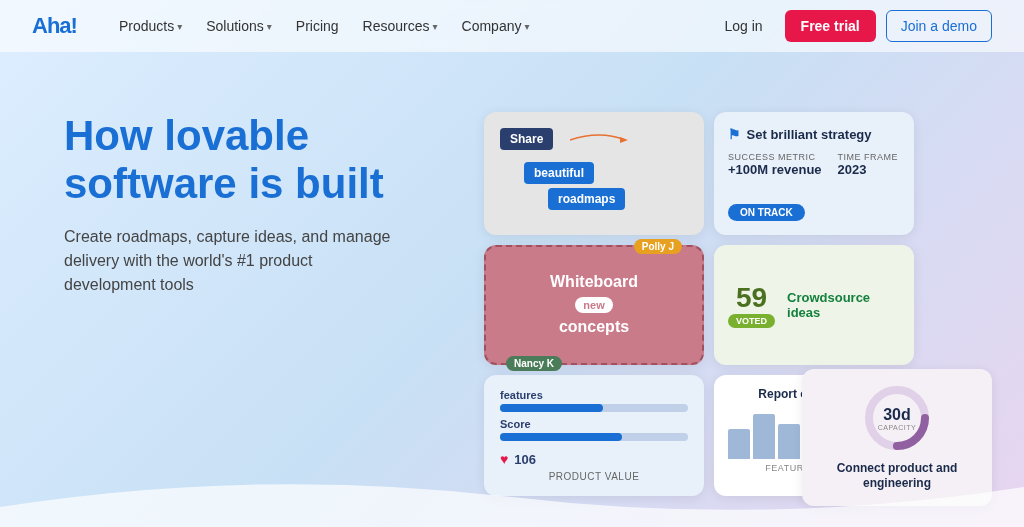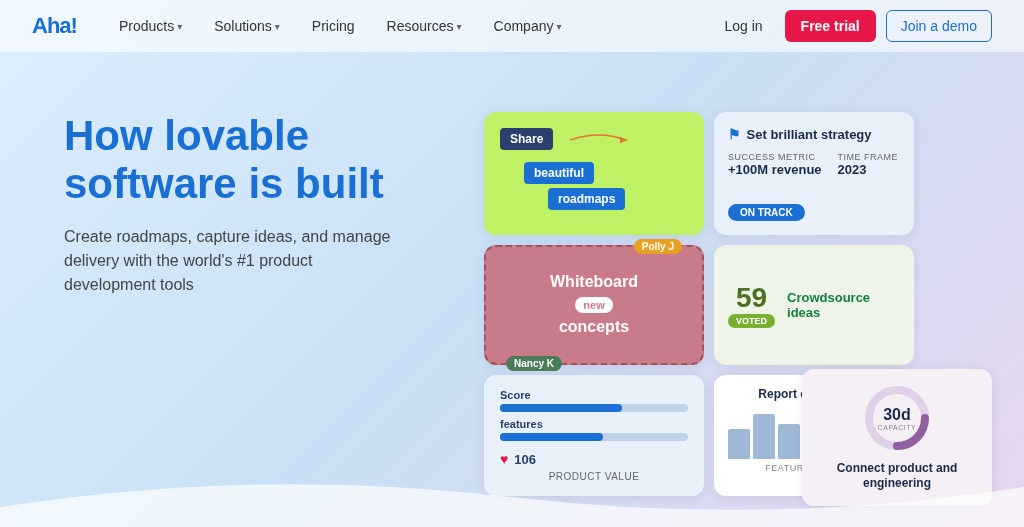--- a/index.html
+++ b/index.html
@@ -24,21 +24,21 @@
     .logo {
       font-size: 22px;
       font-weight: 900;
       color: #1a6fd4;
       margin-right: 32px;
       letter-spacing: -1px;
     }
     .nav-links {
       display: flex;
       align-items: center;
-      gap: 12px;
+      gap: 4px;
       flex: 1;
     }
     .nav-item {
       display: flex;
       align-items: center;
       gap: 3px;
       padding: 6px 10px;
       font-size: 14px;
       color: #333;
       cursor: pointer;
@@ -126,21 +126,21 @@
       grid-template-columns: 220px 200px;
       grid-template-rows: auto auto auto;
       gap: 10px;
       padding-top: 10px;
     }
 
     
     .roadmap-panel {
       grid-column: 1;
       grid-row: 1;
-      background: #bef264;
+      background: #e5e5e5;
       border-radius: 12px;
       padding: 16px;
       box-shadow: 0 2px 12px rgba(0,0,0,0.08);
       position: relative;
     }
     .roadmap-inner {
       position: relative;
     }
     .roadmap-share {
       display: inline-block;
@@ -514,29 +514,29 @@
       <div class="crowdsource-panel">
         <div class="voted-block">
           <div class="voted-number">59</div>
           <div class="voted-label">VOTED</div>
         </div>
         <div class="crowdsource-title">Crowdsource ideas</div>
       </div>
 
       <div class="score-panel">
         <div class="score-row">
+          <div class="score-label">features</div>
+          <div class="score-bar-bg">
+            <div class="score-bar-fill" style="width:55%"></div>
+          </div>
+        </div>
+        <div class="score-row">
           <div class="score-label">Score</div>
           <div class="score-bar-bg">
             <div class="score-bar-fill" style="width:65%"></div>
-          </div>
-        </div>
-        <div class="score-row">
-          <div class="score-label">features</div>
-          <div class="score-bar-bg">
-            <div class="score-bar-fill" style="width:55%"></div>
           </div>
         </div>
         <div class="score-heart">
           <span class="heart-icon">♥</span>
           <span class="score-value">106</span>
         </div>
         <div class="product-value-label">PRODUCT VALUE</div>
       </div>
 
       <div class="progress-panel">

